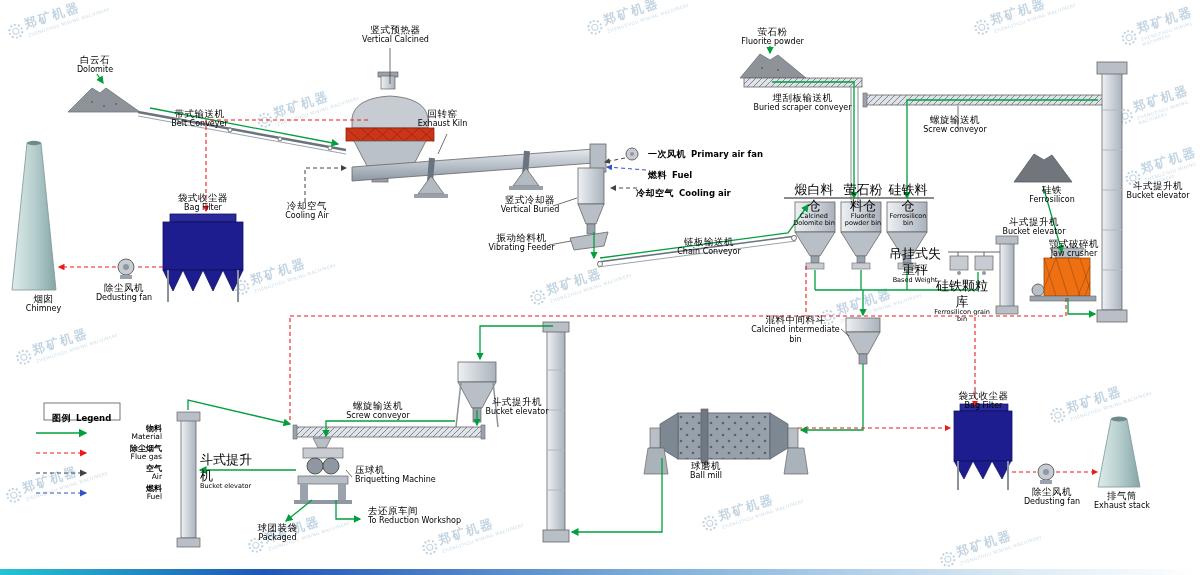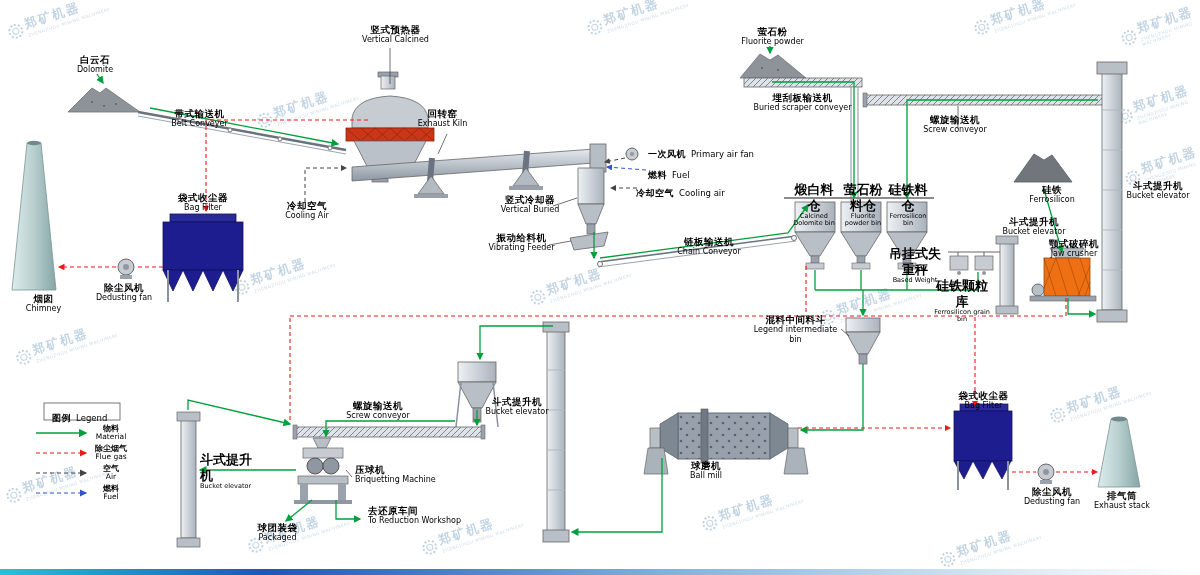--- a/index.html
+++ b/index.html
@@ -1,28 +1,28 @@
 <!DOCTYPE html>
 <html><head>
 <meta charset="utf-8">
 <style>
 *{margin:0;padding:0;box-sizing:border-box}
 body{background:#9aa0a6}
 #stage{position:relative;width:1200px;height:575px;background:#ffffff;overflow:hidden;margin:0 auto;font-family:"DejaVu Sans","Liberation Sans",sans-serif}
 svg#gfx{position:absolute;left:0;top:0;z-index:3}
 .lbl{position:absolute;text-align:center;line-height:1.2;color:#000;z-index:5}
-.lbl .zh{display:block;font-size:9.5px;font-weight:700;letter-spacing:.5px}
+.lbl .zh{display:block;font-size:9.5px;font-weight:400;letter-spacing:.5px}
 .lbl .en{display:block;font-size:8px;font-weight:400}
 .lbl.sm .zh{font-size:13px;letter-spacing:0}
 .lbl.sm .en{font-size:6.5px;line-height:1.05}
 .lbl.inline{white-space:nowrap;text-align:left}
 .lbl.inline .zh,.lbl.inline .en{display:inline;font-size:9px;font-weight:600}
-.lbl.inline .en{font-weight:400;font-size:8.5px}
+.lbl.inline .en{font-weight:700;font-size:8.5px}
 .lbl.leftal{text-align:left}
-.lgd{position:absolute;left:76px;width:70px;text-align:center;line-height:1.15;z-index:5}
+.lgd{position:absolute;left:92px;width:70px;text-align:right;line-height:1.15;z-index:5}
 .lgd .zh{display:block;font-size:8px;font-weight:700}
 .lgd .en{display:block;font-size:7.5px}
 .wm{position:absolute;display:flex;align-items:center;gap:3px;transform:rotate(-18deg);opacity:.8;z-index:1;pointer-events:none}
 .wm-gear{width:15px;height:15px;border:2px dotted #afc6d8;border-radius:50%;flex:0 0 auto;position:relative}
 .wm-gear::after{content:"";position:absolute;inset:2px;border:1px solid #afc6d8;border-radius:50%}
 .wm-t b{display:block;font-size:12.5px;color:#b4cadc;letter-spacing:2px;font-weight:700}
 .wm-t i{display:block;font-size:4.5px;color:#c4d6e4;font-style:normal;letter-spacing:.4px}
 #bottombar{position:absolute;left:0;bottom:0;width:100%;height:6px;z-index:6;background:linear-gradient(90deg,#25c3d4 0%,#1f56b4 22%,#7fb0da 55%,#dcebf5 85%,#fff 100%)}
 </style>
 </head>
@@ -581,21 +581,21 @@
   <div class="lbl sm" style="left:884px;top:246px;width:62px">
       <span class="zh">吊挂式失重秤</span>
       <span class="en">Based Weight</span>
     </div>
   <div class="lbl sm" style="left:930px;top:278px;width:64px">
       <span class="zh">硅铁颗粒库</span>
       <span class="en">Ferrosilicon grain bin</span>
     </div>
   <div class="lbl" style="left:748px;top:314px;width:95px">
       <span class="zh">混料中间料斗</span>
-      <span class="en">Legend intermediate bin</span>
+      <span class="en">Calcined intermediate bin</span>
     </div>
   <div class="lbl" style="left:328px;top:400px;width:100px">
       <span class="zh">螺旋输送机</span>
       <span class="en">Screw conveyor</span>
     </div>
   <div class="lbl" style="left:480px;top:396px;width:74px">
       <span class="zh">斗式提升机</span>
       <span class="en">Bucket elevator</span>
     </div>
   <div class="lbl leftal" style="left:355px;top:464px;width:100px">

